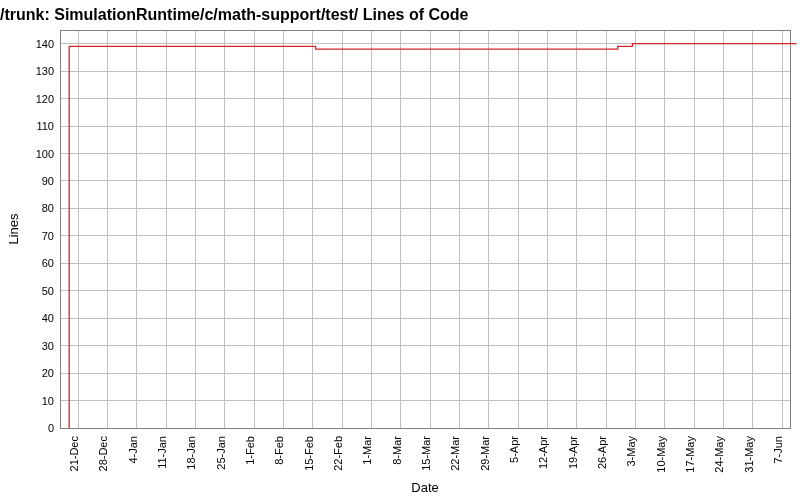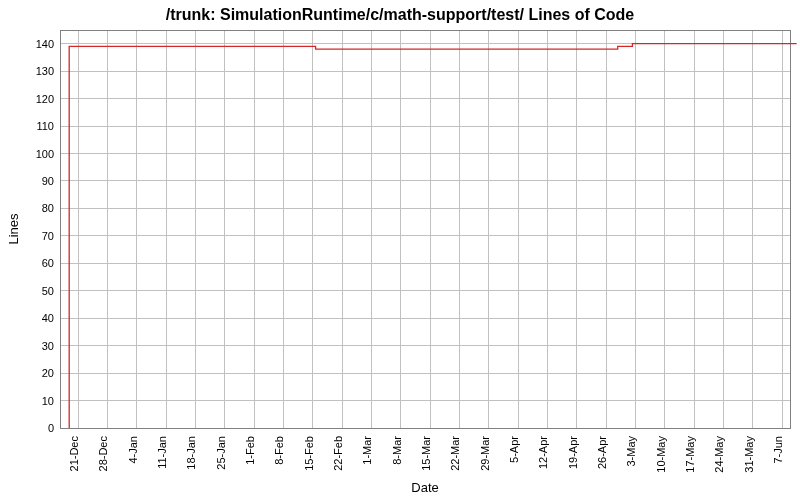--- a/index.html
+++ b/index.html
@@ -14,21 +14,20 @@
   .chart-container {
     position: relative;
     width: 800px;
     height: 500px;
   }
   .title {
     position: absolute;
     top: 6px;
     left: 0;
     width: 800px;
-    text-align: center;
     font-weight: bold;
     font-size: 16px;
     color: #000;
   }
   svg {
     position: absolute;
     top: 0;
     left: 0;
   }
   .axis-label-y {

